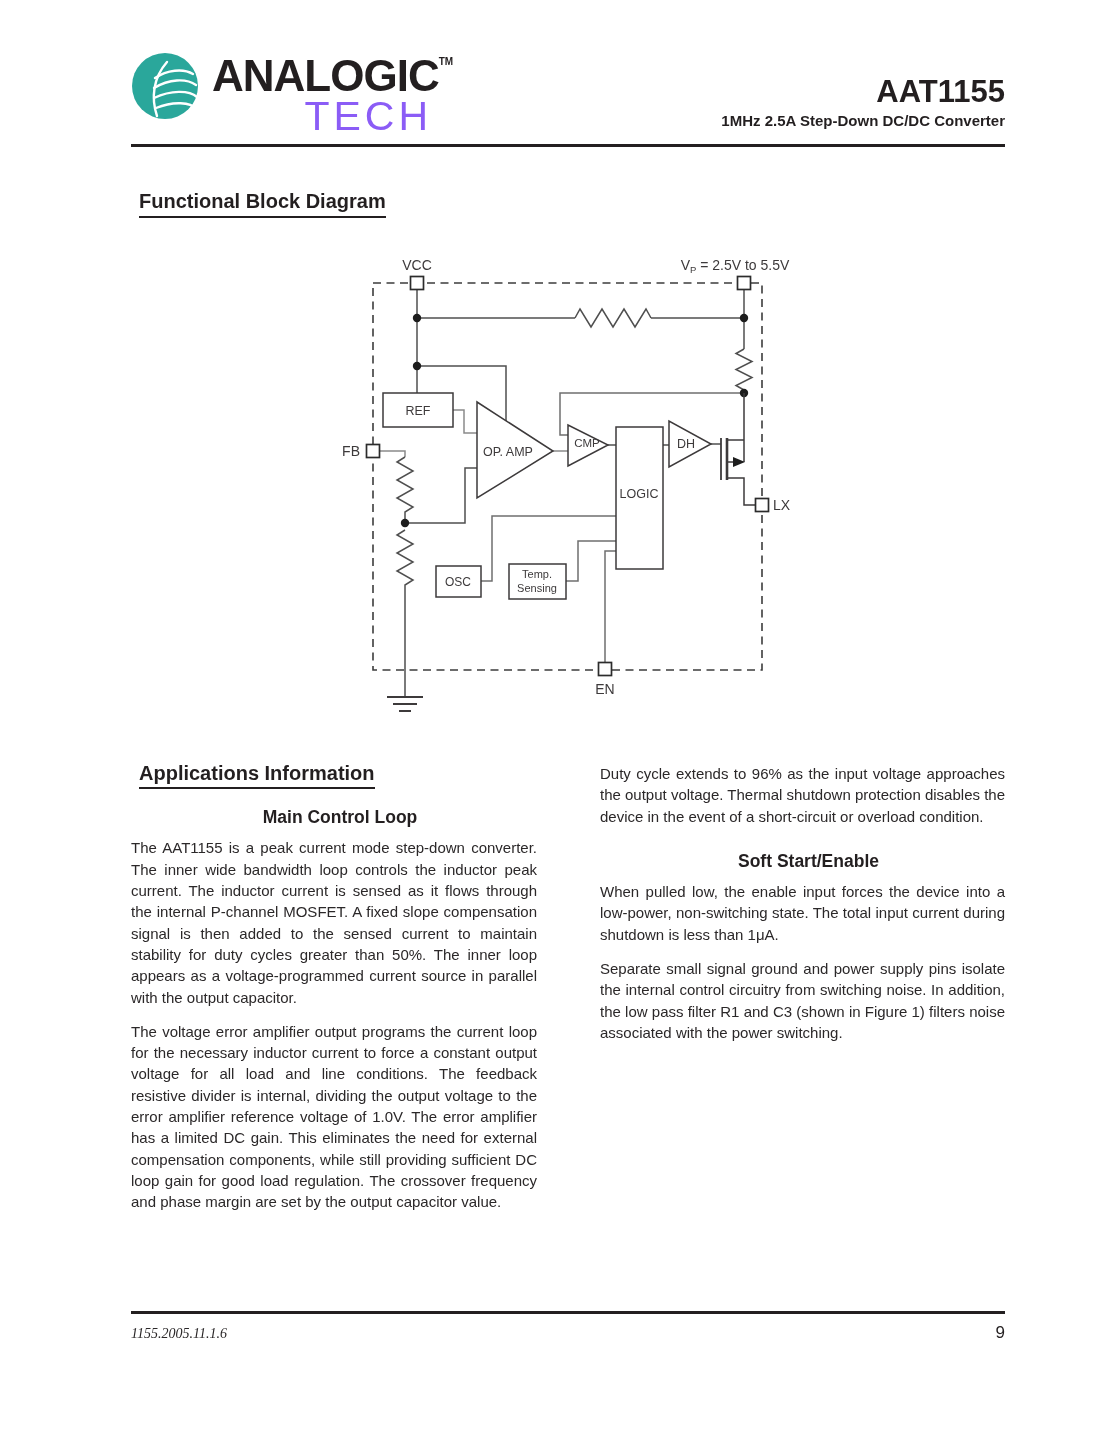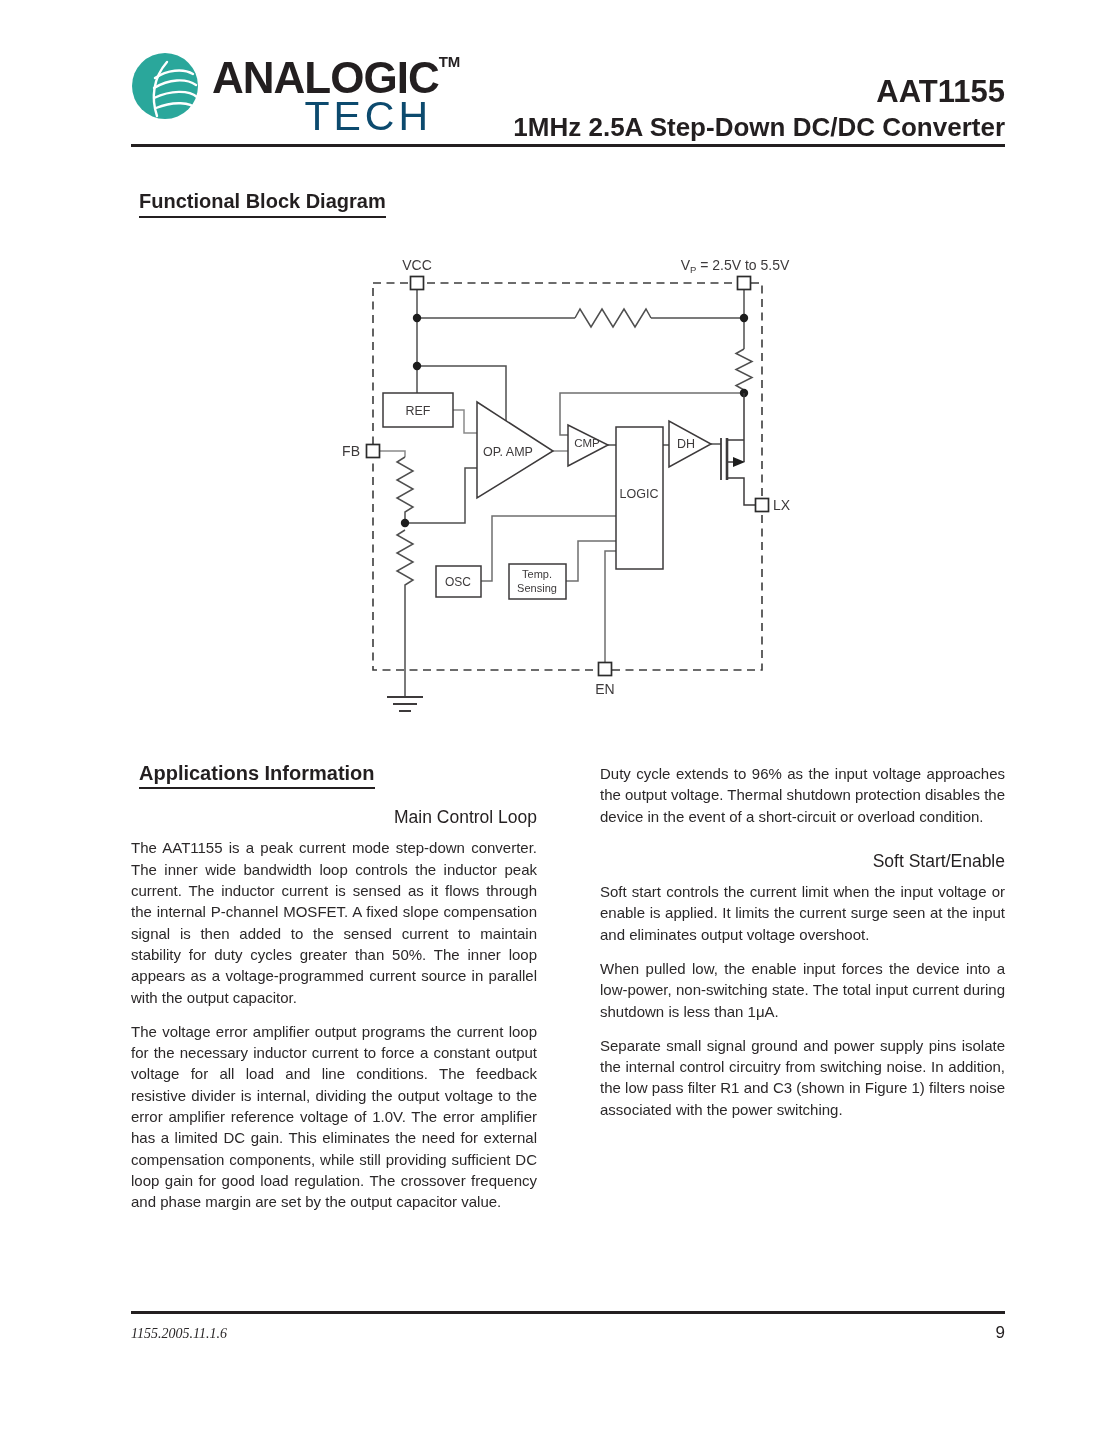--- a/index.html
+++ b/index.html
@@ -3,40 +3,40 @@
 <meta charset="utf-8">
 <style>
   * { margin:0; padding:0; box-sizing:border-box; }
   html,body { width:1105px; height:1430px; background:#ffffff; position:relative;
               font-family:"Liberation Sans", sans-serif; color:#222021; }
   .abs { position:absolute; }
 
   
   .logo-word1 { position:absolute; left:212px; top:54px; font-size:44px; font-weight:bold;
                 letter-spacing:-1px; color:#231f20; line-height:1; }
-  .logo-tm { font-size:15px; font-weight:bold; vertical-align:26px; letter-spacing:0; }
+  .logo-tm { font-size:10px; font-weight:bold; vertical-align:26px; letter-spacing:0; }
   .logo-word2 { position:absolute; left:212px; top:96px; width:220px; text-align:right;
-                font-size:41px; font-weight:normal; letter-spacing:4px; color:#0c4a6e; line-height:1; }
+                font-size:41px; font-weight:normal; letter-spacing:4px; color:#8b5cf6; line-height:1; }
   .hdr-right { position:absolute; left:420px; top:76px; width:585px; text-align:right; color:#231f20; }
   .hdr-part { font-size:31px; font-weight:bold; line-height:1.05; }
-  .hdr-sub  { font-size:26px; font-weight:bold; margin-top:3px; }
+  .hdr-sub  { font-size:15px; font-weight:bold; margin-top:3px; }
   .hdr-rule { position:absolute; left:131px; top:144px; width:874px; height:3px; background:#231f20; }
 
   
   .h1 { font-size:20px; font-weight:bold; color:#231f20; display:inline-block;
         border-bottom:2.5px solid #231f20; padding-bottom:3px;margin-left:8px; }
   .fbd-heading { position:absolute; left:131px; top:190px; }
 
   
   .col { position:absolute; top:763px; width:406px; font-size:15px; line-height:21.3px;
          text-align:justify; color:#2b2829; }
   .col-left  { left:131px; }
   .col-right { left:600px; width:405px; }
   .col p { margin:0 0 13px 0; }
-  .h2 { font-size:17.5px; font-weight:normal; color:#231f20; text-align:right;
+  .h2 { font-size:17.5px; font-weight:bold; color:#231f20; text-align:center;
         margin:24px 0 10px 12px; line-height:1.15; }
   .h2.first { margin-top:16px; }
   .apps-title-wrap { margin-bottom:18px; }
 
   
   .ftr-rule { position:absolute; left:131px; top:1311px; width:874px; height:2.5px; background:#231f20; }
   .ftr-doc  { position:absolute; left:131px; top:1326px; font-family:"Liberation Serif", serif;
               font-style:italic; font-size:14px; color:#2b2829;text-align:center; }
   .ftr-page { position:absolute; left:705px; top:1323px; width:300px; text-align:right;
               font-size:17px; color:#231f20; }
@@ -178,21 +178,20 @@
     <span class="h1">Applications Information</span>
   </div>
   <div class="h2 first">Main Control Loop</div>
   <p>The AAT1155 is a peak current mode step-down converter. The inner wide bandwidth loop controls the inductor peak current. The inductor current is sensed as it flows through the internal P-channel MOSFET. A fixed slope compensation signal is then added to the sensed current to maintain stability for duty cycles greater than 50%. The inner loop appears as a voltage-programmed current source in parallel with the output capacitor.</p>
   <p>The voltage error amplifier output programs the current loop for the necessary inductor current to force a constant output voltage for all load and line conditions. The feedback resistive divider is internal, dividing the output voltage to the error amplifier reference voltage of 1.0V. The error amplifier has a limited DC gain. This eliminates the need for external compensation components, while still providing sufficient DC loop gain for good load regulation. The crossover frequency and phase margin are set by the output capacitor value.</p>
 </div>
 
 <div class="col col-right">
   <p>Duty cycle extends to 96% as the input voltage approaches the output voltage. Thermal shutdown protection disables the device in the event of a short-circuit or overload condition.</p>
   <div class="h2">Soft Start/Enable</div>
-  <p>Soft start controls the current limit when the input voltage or enable is applied. It limits the current surge seen at the input and eliminates output voltage overshoot.</p>
   <p>When pulled low, the enable input forces the device into a low-power, non-switching state. The total input current during shutdown is less than 1μA.</p>
   <p>Separate small signal ground and power supply pins isolate the internal control circuitry from switching noise. In addition, the low pass filter R1 and C3 (shown in Figure 1) filters noise associated with the power switching.</p>
 </div>
 
 <div>
   <div class="ftr-rule"></div>
   <div class="ftr-doc">1155.2005.11.1.6</div>
   <div class="ftr-page">9</div>
 </div>
 

